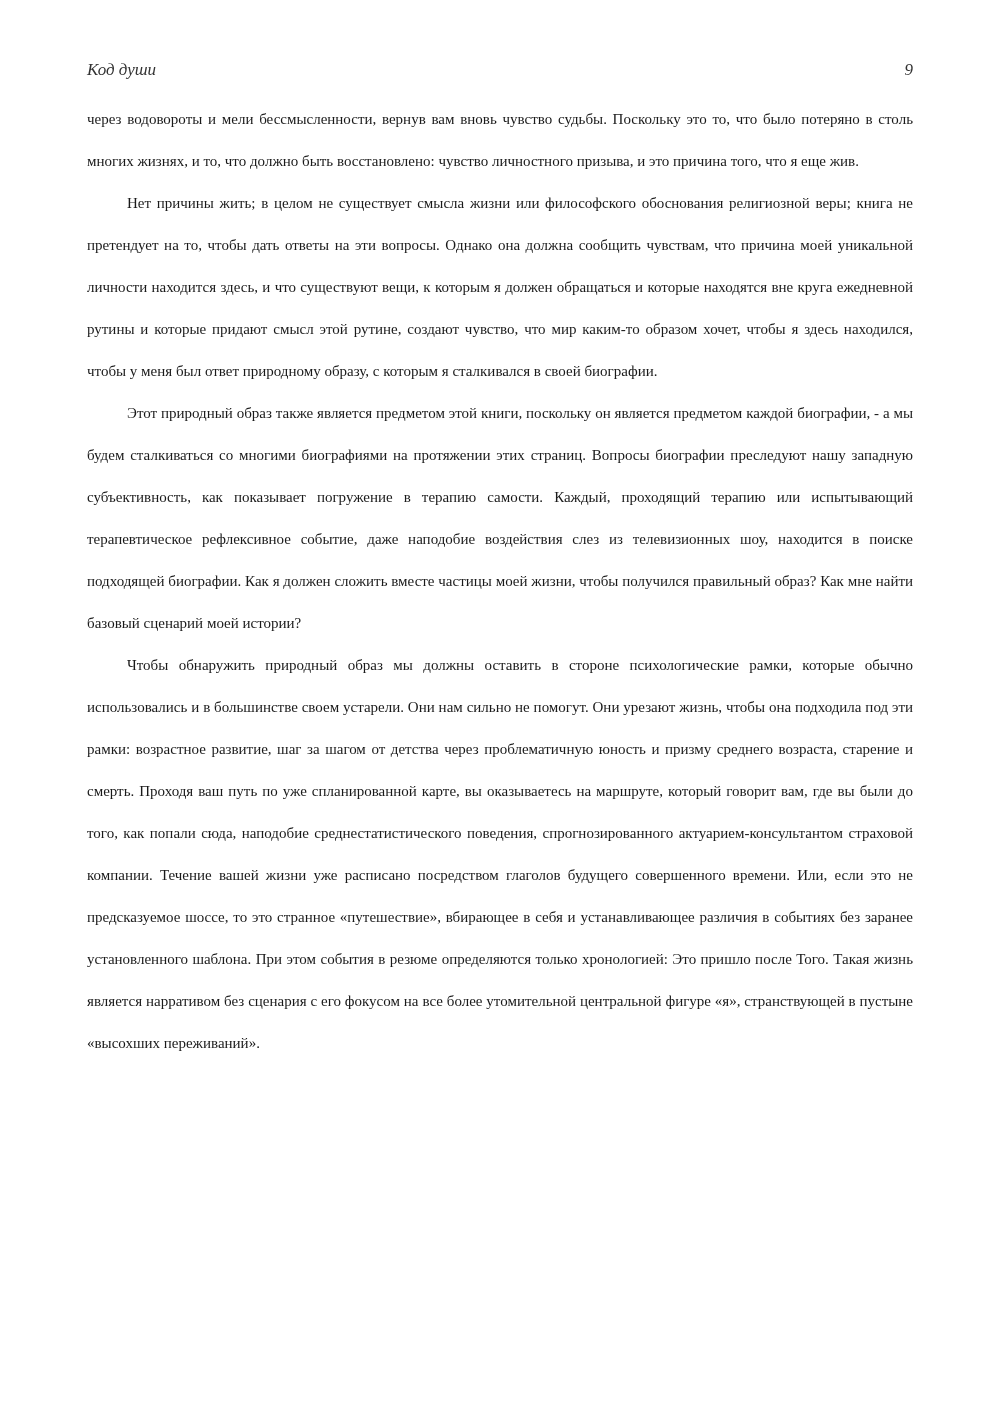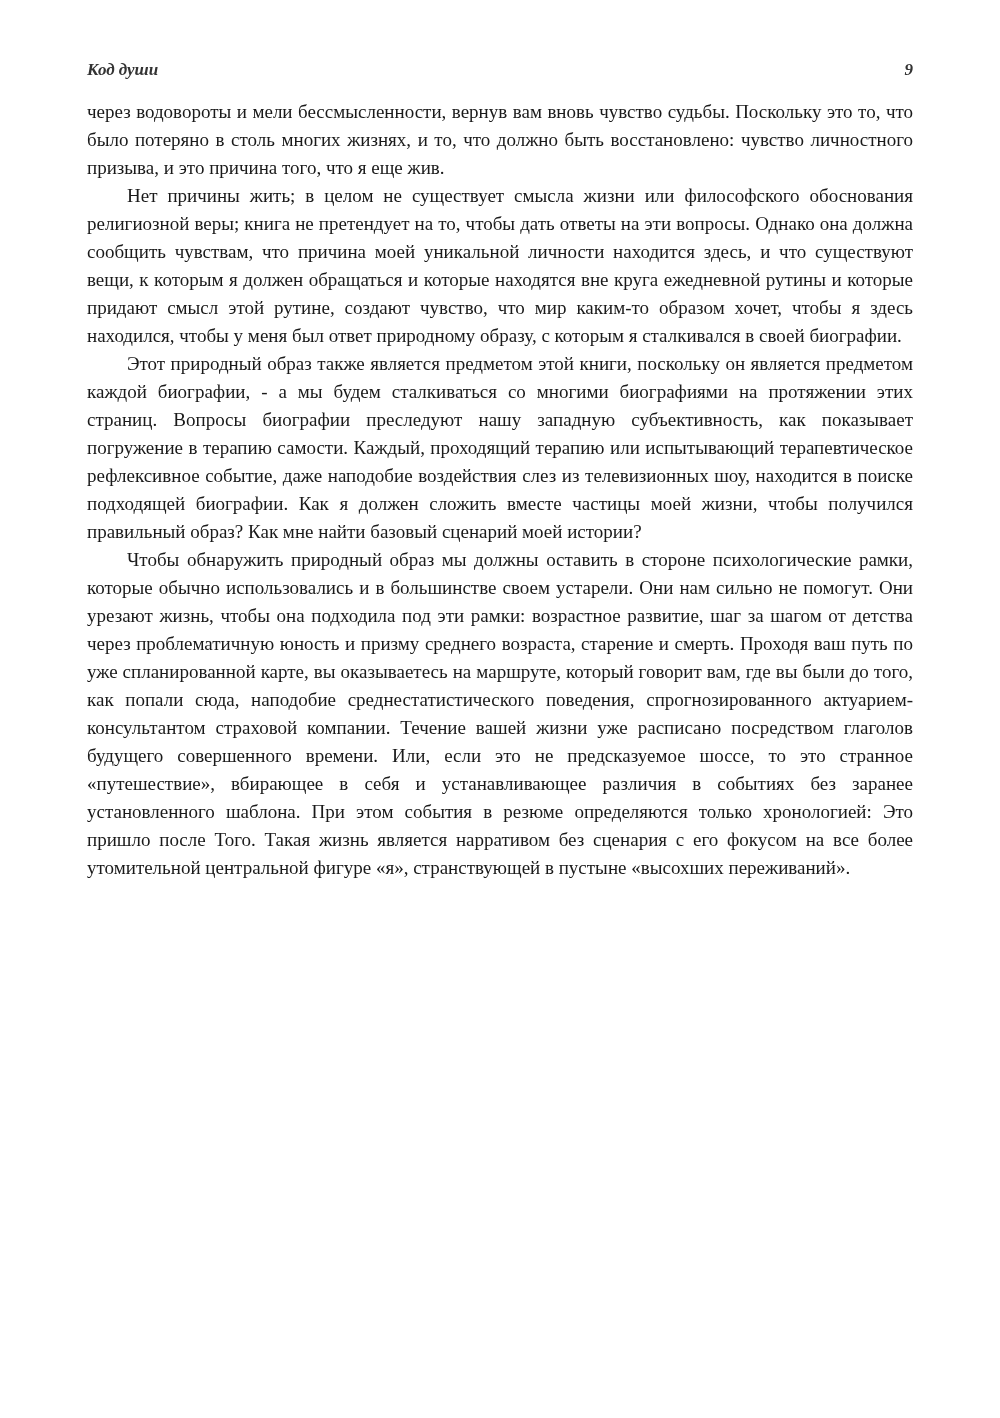--- a/index.html
+++ b/index.html
@@ -14,32 +14,31 @@
   .running-head {
     position: absolute;
     top: 60px;
     left: 87px;
     width: 826px;
     height: 26px;
     font-family: "Liberation Serif", "DejaVu Serif", serif;
     font-style: italic;
     font-size: 17px;
     color: #333;
-    font-weight: bold;
   }
   .running-head .title { position: absolute; left: 0; top: 0; }
   .running-head .page-num { position: absolute; right: 0; top: 0; font-style: italic; }
   .body-text {
     position: absolute;
     top: 98px;
     left: 87px;
     width: 826px;
     font-family: "Liberation Serif", "DejaVu Serif", serif;
-    font-size: 19px;
-    line-height: 28px;
+    font-size: 15px;
+    line-height: 42px;
     text-align: justify;
     hyphens: none;
   }
   .body-text p {
     margin: 0;
     text-indent: 40px;
   }
   .body-text p.first { text-indent: 0; }
 </style>
 </head>

